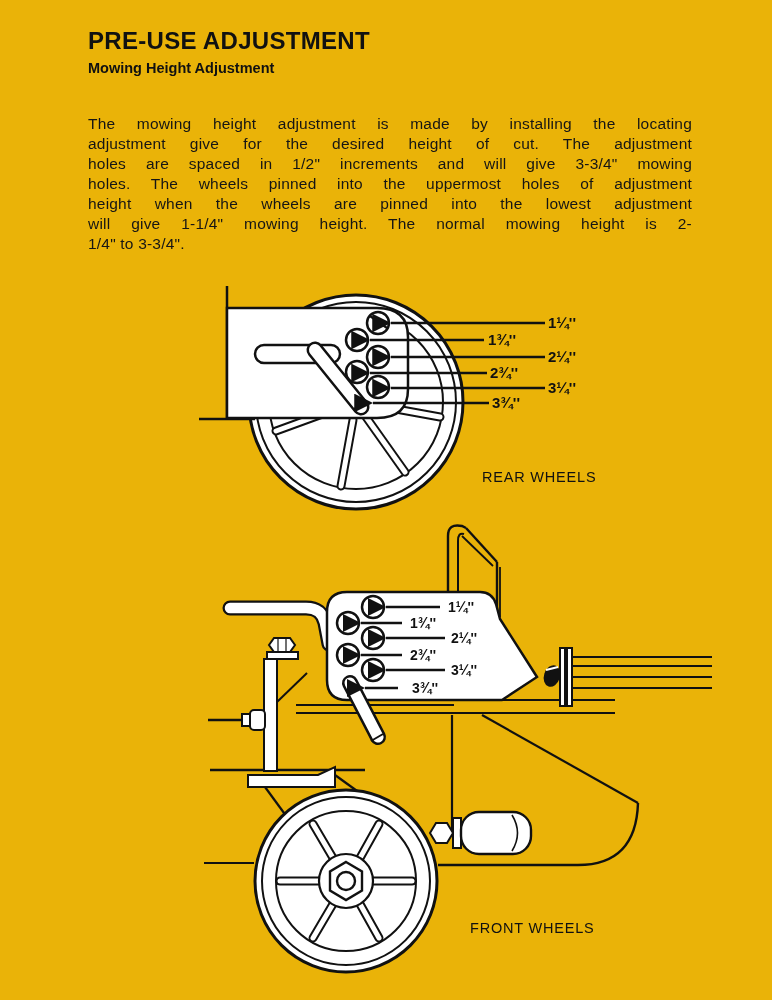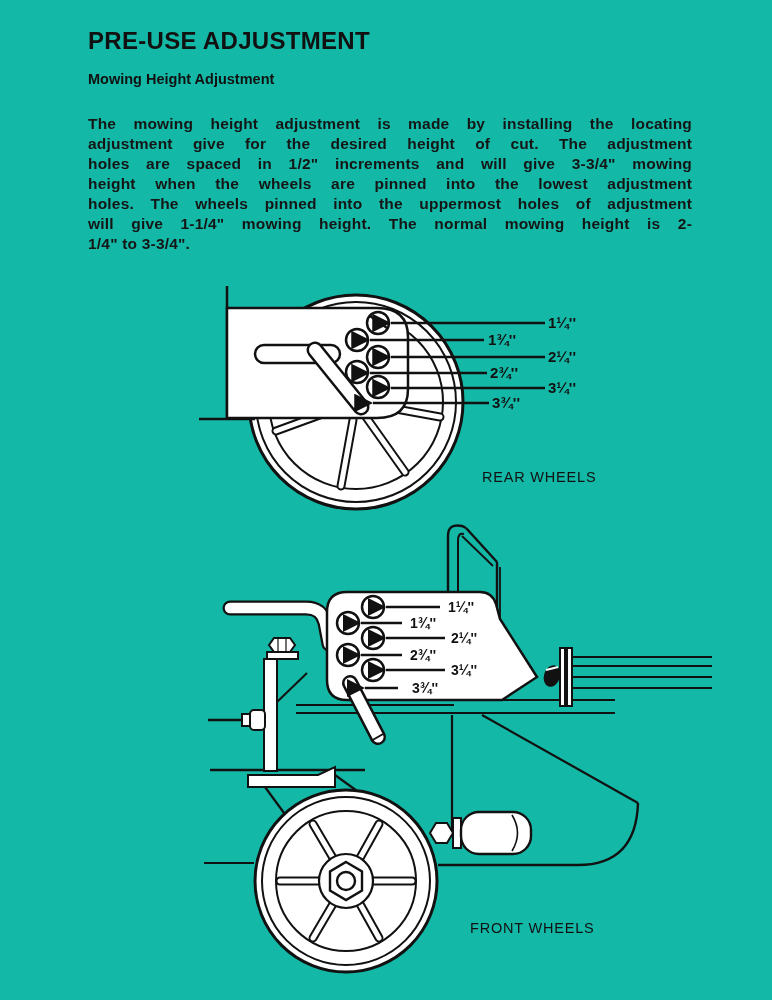--- a/index.html
+++ b/index.html
@@ -1,54 +1,54 @@
 <!DOCTYPE html>
 <html><head>
 <meta charset="utf-8">
 <style>
   html,body{margin:0;padding:0;background:#e8e8e8;}
   .page{
-    position:relative;width:772px;height:1000px;background:#14b8a6;
+    position:relative;width:772px;height:1000px;background:#eab308;
     font-family:"Liberation Sans",sans-serif;color:#111;overflow:hidden;
     margin:0 auto;
   }
   .title{
     position:absolute;left:88px;top:27px;margin:0;
     font-size:24px;font-weight:bold;letter-spacing:.3px;color:#111;
   }
   .subtitle{
-    position:absolute;left:88px;top:71px;margin:0;
+    position:absolute;left:88px;top:60px;margin:0;
     font-size:14.5px;font-weight:bold;color:#111;
   }
   .body-block{
     position:absolute;left:88px;top:114px;width:604px;
     font-size:15.5px;line-height:20px;letter-spacing:.2px;color:#151515;
-    font-weight:700;
+    font-weight:400;
   }
   .jline{text-align:justify;text-align-last:justify;}
   .jline.last{text-align:last;text-align-last:left;}
   svg{position:absolute;}
   svg text{fill:#111;}
   .dia-label{font-family:"Liberation Sans",sans-serif;font-weight:bold;}
   .dia-caption{font-family:"Liberation Sans",sans-serif;letter-spacing:.8px;}
 </style>
 </head>
 <body>
 
 <div class="page">
 
   <h1 class="title">PRE-USE ADJUSTMENT</h1>
   <h2 class="subtitle">Mowing Height Adjustment</h2>
 
   <div class="body-block">
     <div class="jline">The mowing height adjustment is made by installing the locating</div>
     <div class="jline">adjustment give for the desired height of cut.  The adjustment</div>
     <div class="jline">holes are spaced in 1/2" increments and will give 3-3/4" mowing</div>
+    <div class="jline">holes.  The wheels pinned into the uppermost holes of adjustment</div>
     <div class="jline">height when the wheels are pinned into the lowest adjustment</div>
-    <div class="jline">holes.  The wheels pinned into the uppermost holes of adjustment</div>
     <div class="jline">will give 1-1/4" mowing height.  The normal mowing height is 2-</div>
     <div class="jline last">1/4" to 3-3/4".</div>
   </div>
 
   <svg style="left:185px;top:280px;" width="440" height="255" viewBox="0 0 440 255">
     <defs>
       <marker id="ahr" viewBox="0 0 10 10" refX="0" refY="5" markerWidth="7.5" markerHeight="7.5" orient="auto">
         <path d="M10,0 L0,5 L10,10 Z" fill="#111"></path>
       </marker>
     </defs>

